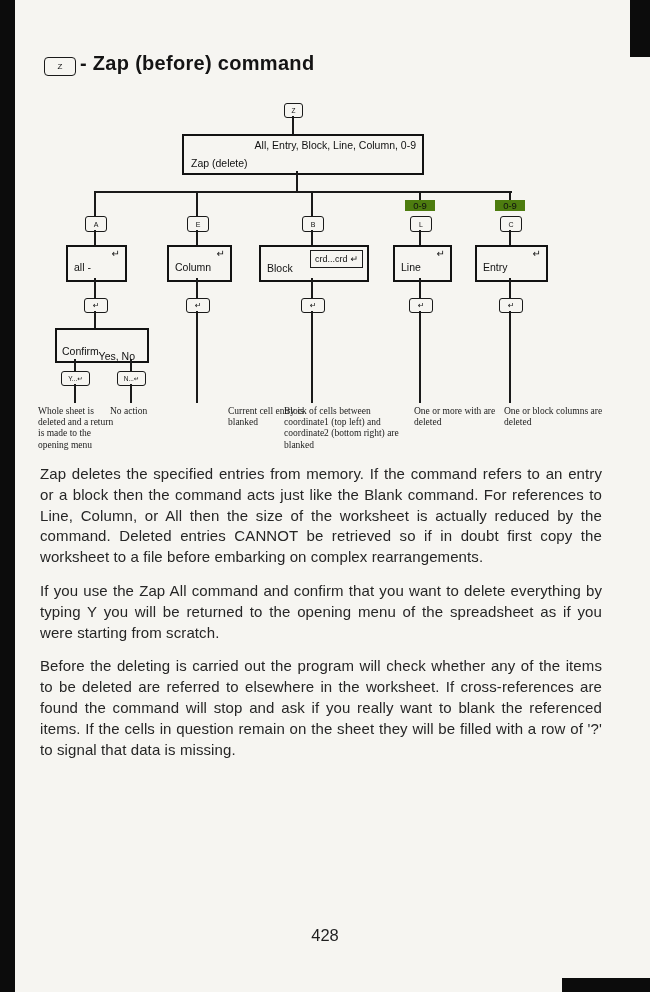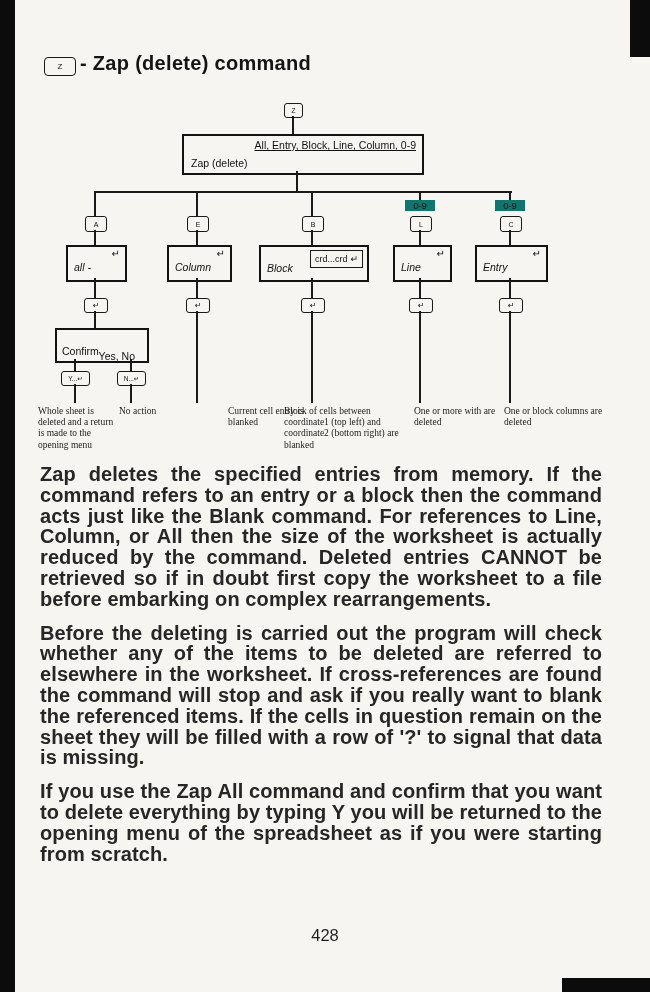--- a/index.html
+++ b/index.html
@@ -23,35 +23,35 @@
     background:#f6f5f1;
     display:flex;align-items:center;justify-content:center;
     color:#111;
   }
   .vline{position:absolute;width:2px;background:#1a1a1a;}
   .hline{position:absolute;height:2px;background:#1a1a1a;}
   .dbox{
     position:absolute;border:2px solid #121212;background:#f6f5f1;
     font-size:10.5px;color:#111;
   }
-  .dbox .lbl{position:absolute;left:6px;bottom:7px;white-space:nowrap;font-style:italic;}
+  .dbox .lbl{position:absolute;left:6px;bottom:7px;white-space:nowrap;}
   .dbox .ret{position:absolute;right:5px;top:1px;font-size:10px;}
   .rangelbl{
     position:absolute;width:30px;text-align:center;
-    font-size:9.5px;color:#111;background:#0f766e;
+    font-size:9.5px;color:#111;background:#4d7c0f;
   }
   .caption{
     position:absolute;
     font-family:"Liberation Serif",serif;
     font-size:9.5px;line-height:1.18;color:#1b1b1b;
   }
   .bodytext{
     position:absolute;left:40px;top:464px;width:562px;
-    font-size:20px;line-height:20.8px;text-align:justify;
-    color:#262626;letter-spacing:.1px;font-weight:bold;
+    font-size:15px;line-height:20.8px;text-align:justify;
+    color:#262626;letter-spacing:.1px;
   }
   .bodytext p{margin:0 0 13px 0;}
   .pagenum{
     position:absolute;left:0;top:926px;width:650px;
     text-align:center;font-size:16.5px;color:#1f1f1f;
   }
   .innerbox{
     position:absolute;top:3px;right:4px;height:16px;
     border:1.2px solid #1a1a1a;
     display:flex;align-items:center;gap:3px;
@@ -63,29 +63,29 @@
 
 <div class="page">
 
   <div class="artifact" style="left:0;top:0;width:15px;height:992px;"></div>
   <div class="artifact" style="left:630px;top:0;width:20px;height:57px;"></div>
   <div class="artifact" style="left:562px;top:978px;width:88px;height:14px;"></div>
 
   <div class="keycap" style="left:44px;top:57px;width:30px;height:17px;border-radius:4px;font-size:8px;">
     <span>Z</span>
   </div>
-  <h1 class="title">- Zap (delete) command</h1>
+  <h1 class="title">- Zap (before) command</h1>
 
   <div class="keycap" style="left:284px;top:103px;width:17px;height:13px;font-size:6.5px;">
     <span>Z</span>
   </div>
   <div class="vline" style="left:292px;top:116px;height:18px;"></div>
 
   <div class="dbox" style="left:182px;top:134px;width:238px;height:37px;">
-    <span style="position:absolute;top:3px;right:6px;white-space:nowrap;text-decoration:underline;">All, Entry, Block, Line, Column, 0-9</span>
+    <span style="position:absolute;top:3px;right:6px;white-space:nowrap;">All, Entry, Block, Line, Column, 0-9</span>
     <span style="position:absolute;bottom:4px;left:7px;white-space:nowrap;">Zap (delete)</span>
   </div>
   <div class="vline" style="left:296px;top:171px;height:20px;"></div>
   <div class="hline" style="left:94px;top:191px;width:418px;"></div>
 
   <div class="vline" style="left:94px;top:191px;height:26px;"></div>
   <div class="vline" style="left:196px;top:191px;height:26px;"></div>
   <div class="vline" style="left:311px;top:191px;height:26px;"></div>
   <div class="vline" style="left:419px;top:191px;height:10px;"></div>
   <div class="vline" style="left:509px;top:191px;height:10px;"></div>
@@ -176,27 +176,27 @@
   <div class="keycap" style="left:61px;top:371px;width:27px;height:13px;font-size:6.5px;">
       <span>Y...↵</span>
     </div>
   <div class="keycap" style="left:117px;top:371px;width:27px;height:13px;font-size:6.5px;">
       <span>N...↵</span>
     </div>
   <div class="vline" style="left:74px;top:384px;height:19px;"></div>
   <div class="vline" style="left:130px;top:384px;height:19px;"></div>
 
   <div class="caption" style="left:38px;top:406px;width:80px;">Whole sheet is deleted and a return is made to the opening menu</div>
-  <div class="caption" style="left:119px;top:406px;width:48px;">No action</div>
+  <div class="caption" style="left:110px;top:406px;width:48px;">No action</div>
   <div class="caption" style="left:184px;top:406px;width:98px;margin-left:44px;">Current cell entry is blanked</div>
   <div class="caption" style="left:284px;top:406px;width:124px;">Block of cells between coordinate1 (top left) and coordinate2 (bottom right) are blanked</div>
   <div class="caption" style="left:414px;top:406px;width:92px;">One or more with are deleted</div>
   <div class="caption" style="left:504px;top:406px;width:100px;">One or block columns are deleted</div>
 
   <div class="bodytext">
     <p>Zap deletes the specified entries from memory. If the command refers to an entry or a block then the command acts just like the Blank command.  For references to Line, Column, or All then the size of the worksheet is actually reduced by the command. Deleted entries CANNOT be retrieved so if in doubt first copy the worksheet to a file before embarking on complex rearrangements.</p>
+    <p>If you use the Zap All command and confirm that you want to delete everything by typing Y you will be returned to the opening menu of the spreadsheet as if you were starting from scratch.</p>
     <p>Before the deleting is carried out the program will check whether any of the items to be deleted are referred to elsewhere in the worksheet.  If cross-references are found the command will stop and ask if you really want to blank the referenced items. If the cells in question remain on the sheet they will be filled with a row of '?' to signal that data is missing.</p>
-    <p>If you use the Zap All command and confirm that you want to delete everything by typing Y you will be returned to the opening menu of the spreadsheet as if you were starting from scratch.</p>
   </div>
 
   <div class="pagenum">428</div>
 
 </div>
 
 </body></html>

